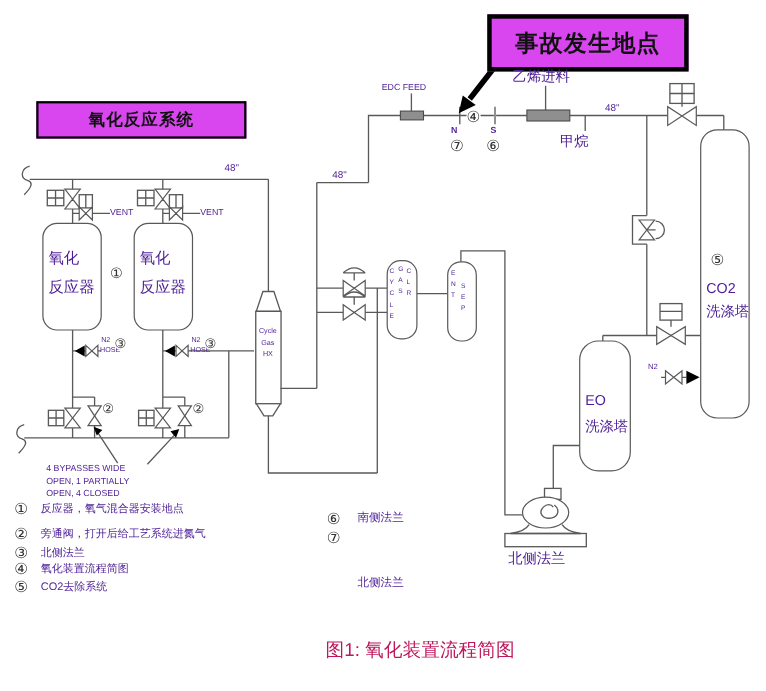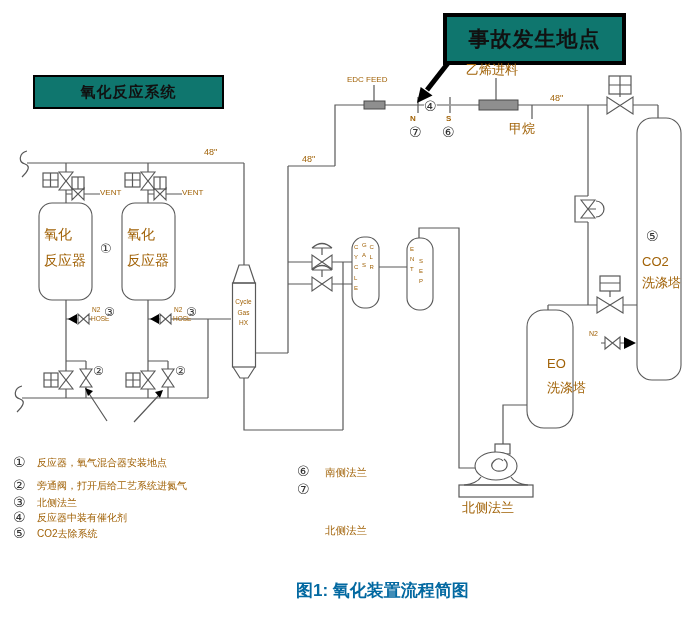--- a/index.html
+++ b/index.html
@@ -4,23 +4,23 @@
 <style>
   html,body{margin:0;padding:0;background:#fff;}
   body{font-family:"Liberation Sans","DejaVu Sans",sans-serif;}
   #canvas{position:relative;width:696px;height:628px;background:#fff;overflow:hidden;}
   svg{position:absolute;left:0;top:0;}
   .ln{stroke:#595959;stroke-width:1.2;fill:none;}
   .vw{stroke:#595959;stroke-width:1.1;fill:#ffffff;}
   .fb{fill:#000000;stroke:none;}
   .sp{fill:#8f8f8f;stroke:#4a4a4a;stroke-width:1;}
   .thick{stroke:#000;stroke-width:5;fill:none;}
-  .lbl{position:absolute;color:#a16207;white-space:pre-line;line-height:1.15;}
+  .lbl{position:absolute;color:#4c1d95;white-space:pre-line;line-height:1.15;}
   .mk{position:absolute;background:#fff;border-radius:50%;line-height:1;color:#333;}
-  .box{position:absolute;display:flex;align-items:center;justify-content:center;background:#0f766e;color:#111;}
+  .box{position:absolute;display:flex;align-items:center;justify-content:center;background:#d946ef;color:#111;}
 </style>
 </head>
 <body>
 
 <div id="canvas">
 
   <svg width="696" height="628" viewBox="0 0 696 628">
 
     <g>
       <path class="ln" d="M27 151 C19 153 18 162 25 164 C31 166 28 171 22 177
@@ -142,21 +142,21 @@
       <path class="ln" d="M107 421 L88 392 M134 422 L160 394" stroke-width="1"></path>
       <path class="fb" d="M85 388 L93 391 L88 396 Z M163 390 L155 392 L160 398 Z"></path>
     </g>
 
     <g>
       <path class="thick" d="M452 58 L427 90"></path>
       <path class="fb" d="M417 103 L432.5 95.5 L420.7 86.9 Z"></path>
     </g>
   </svg>
 
-  <div class="box" style="left:33px;top:75px;width:187px;height:30px;border:2px solid #000;font-size:15px;font-weight:600;letter-spacing:1px;">氧化反应系统</div>
+  <div class="box" style="left:33px;top:92px;width:187px;height:30px;border:2px solid #000;font-size:15px;font-weight:600;letter-spacing:1px;">氧化反应系统</div>
   <div class="box" style="left:443px;top:13px;width:175px;height:44px;border:4px solid #000;font-size:21px;font-weight:700;letter-spacing:1px;">事故发生地点</div>
 
   <div class="lbl" style="left:204px;top:147px;font-size:9px;">48"</div>
   <div class="lbl" style="left:302px;top:154px;font-size:9px;">48"</div>
   <div class="lbl" style="left:550px;top:93px;font-size:9px;">48"</div>
   <div class="lbl" style="left:100px;top:188px;font-size:8px;">VENT</div>
   <div class="lbl" style="left:182px;top:188px;font-size:8px;">VENT</div>
   <div class="lbl" style="left:347px;top:75px;font-size:8px;text-align:right;">EDC FEED</div>
   <div class="lbl" style="left:466px;top:63px;font-size:13px;">乙烯进料</div>
   <div class="lbl" style="left:509px;top:122px;font-size:13px;">甲烷</div>
@@ -185,48 +185,51 @@
 S</div>
   <div class="lbl" style="left:369.5px;top:242px;font-size:6px;line-height:10.2px;">C
 L
 R</div>
   <div class="lbl" style="left:410px;top:244px;font-size:6px;line-height:10.2px;">E
 N
 T</div>
   <div class="lbl" style="left:419px;top:256px;font-size:6px;line-height:10.2px;">S
 E
 P</div>
-  <div class="lbl" style="left:532px;top:352px;font-size:13px;line-height:24px;margin-left:15px;">EO
+  <div class="lbl" style="left:532px;top:352px;font-size:13px;line-height:24px;">EO
 洗涤塔</div>
   <div class="lbl" style="left:642px;top:251px;font-size:13px;line-height:21px;">CO2
 洗涤塔</div>
   <div class="lbl" style="left:462px;top:501px;font-size:13px;">北侧法兰</div>
 
   <div class="mk" style="left:100px;top:242px;font-size:13px;">①</div>
   <div class="mk" style="left:93px;top:365px;font-size:12px;">②</div>
   <div class="mk" style="left:175px;top:365px;font-size:12px;">②</div>
   <div class="mk" style="left:104px;top:306px;font-size:12px;">③</div>
   <div class="mk" style="left:186px;top:306px;font-size:12px;">③</div>
   <div class="mk" style="left:424px;top:99px;font-size:14px;">④</div>
   <div class="mk" style="left:646px;top:229px;font-size:14px;">⑤</div>
   <div class="mk" style="left:442px;top:125px;font-size:14px;">⑥</div>
   <div class="mk" style="left:409px;top:125px;font-size:14px;">⑦</div>
 
+  <div class="lbl" style="left:42px;top:420px;font-size:8px;line-height:11.6px;">4 BYPASSES WIDE
+OPEN, 1 PARTIALLY
+OPEN, 4 CLOSED</div>
 
   <div class="mk" style="left:13px;top:455px;font-size:14px;">①</div>
   <div class="lbl" style="left:37px;top:457px;font-size:10px;">反应器，氧气混合器安装地点</div>
   <div class="mk" style="left:13px;top:478px;font-size:14px;">②</div>
   <div class="lbl" style="left:37px;top:480px;font-size:10px;">旁通阀，打开后给工艺系统进氮气</div>
   <div class="mk" style="left:13px;top:495px;font-size:14px;">③</div>
   <div class="lbl" style="left:37px;top:497px;font-size:10px;">北侧法兰</div>
   <div class="mk" style="left:13px;top:510px;font-size:14px;">④</div>
-  <div class="lbl" style="left:37px;top:512px;font-size:10px;">反应器中装有催化剂</div>
+  <div class="lbl" style="left:37px;top:512px;font-size:10px;">氧化装置流程简图</div>
   <div class="mk" style="left:13px;top:526px;font-size:14px;">⑤</div>
   <div class="lbl" style="left:37px;top:528px;font-size:10px;">CO2去除系统</div>
 
   <div class="mk" style="left:297px;top:464px;font-size:14px;">⑥</div>
-  <div class="lbl" style="left:325px;top:466px;font-size:10.5px;">南侧法兰</div>
+  <div class="lbl" style="left:325px;top:466px;font-size:10.5px;font-family:Liberation Serif, serif;">南侧法兰</div>
   <div class="mk" style="left:297px;top:482px;font-size:14px;">⑦</div>
   <div class="lbl" style="left:325px;top:484px;font-size:10.5px;margin-top:40px;">北侧法兰</div>
 
-  <div class="lbl" style="left:296px;top:581px;font-size:17px;font-weight:700;color:#0369a1;">图1: 氧化装置流程简图</div>
+  <div class="lbl" style="left:296px;top:581px;font-size:17px;font-weight:400;color:#be185d;">图1: 氧化装置流程简图</div>
 
 </div>
 
 </body></html>

